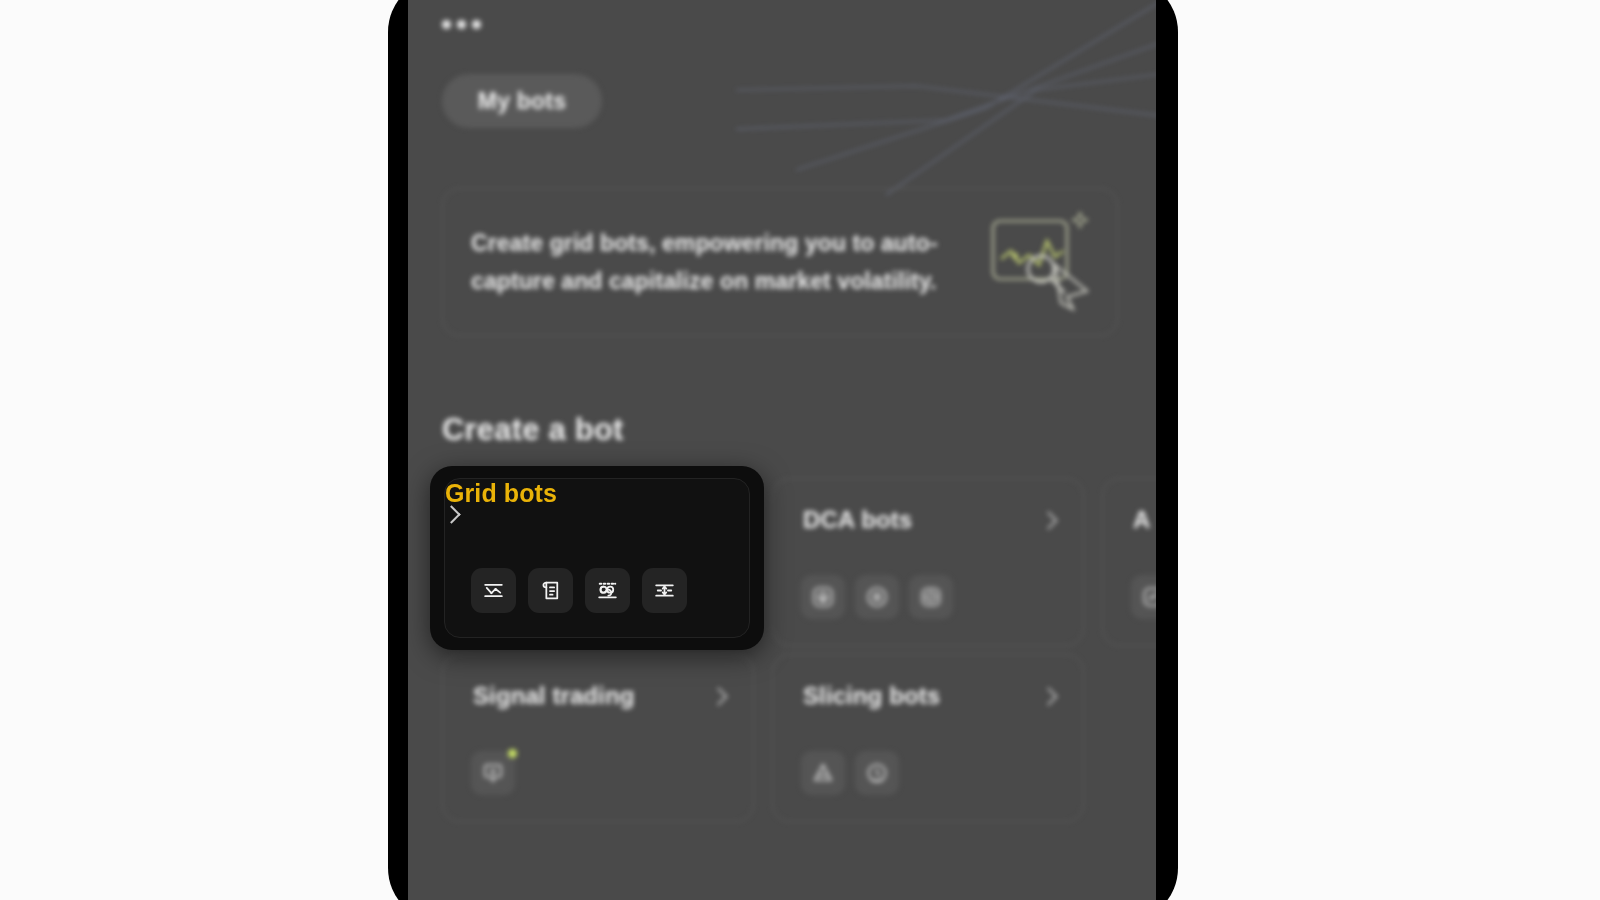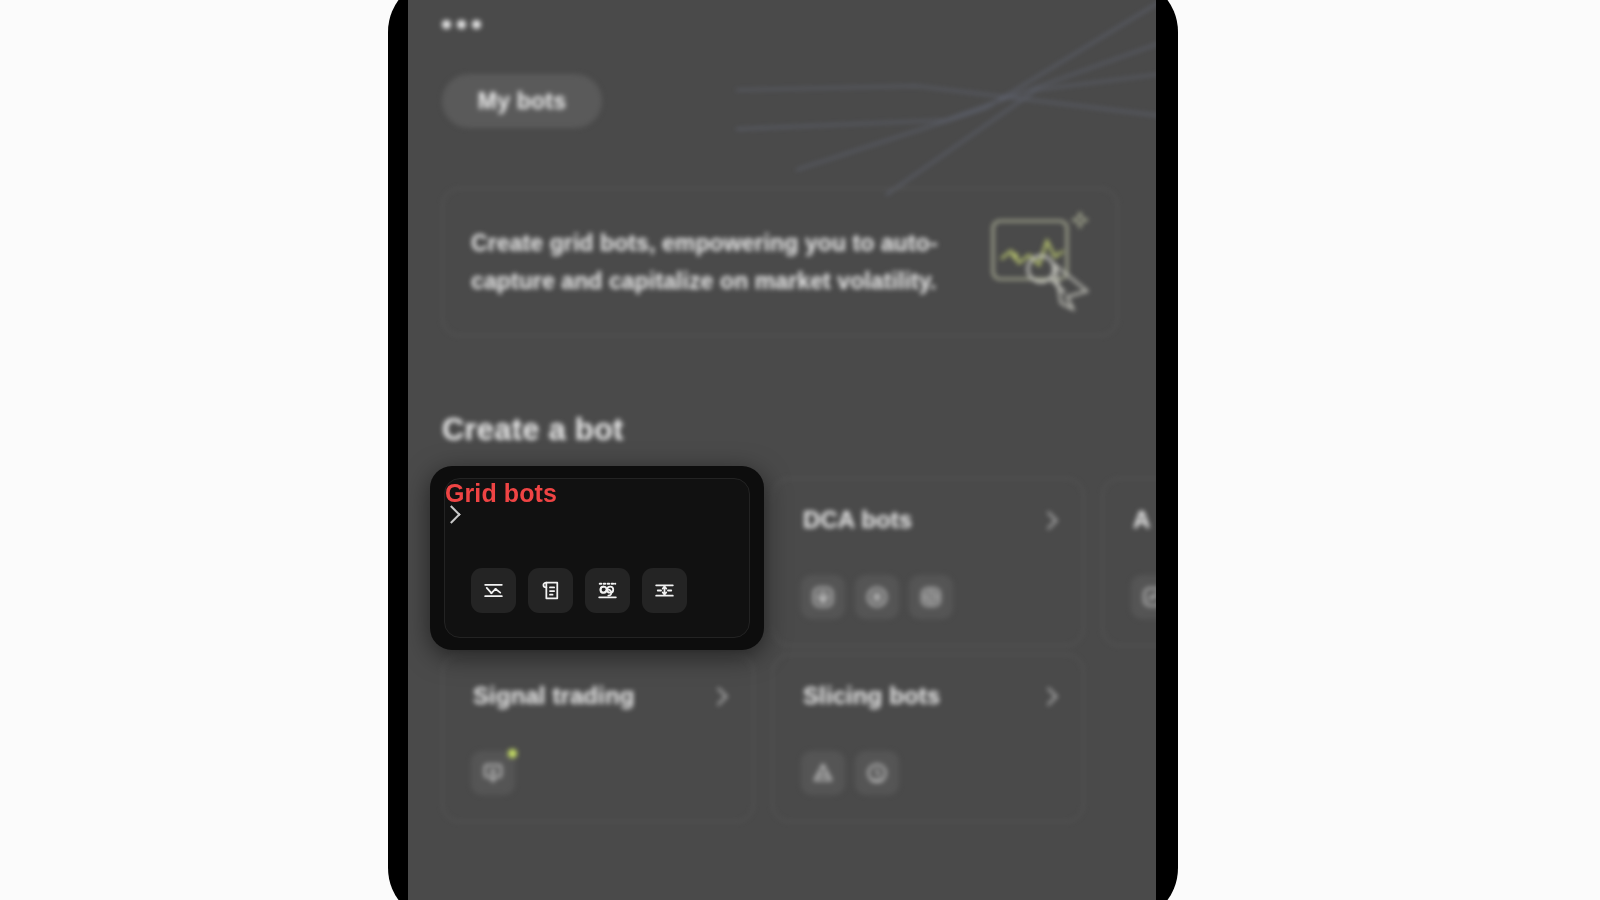--- a/index.html
+++ b/index.html
@@ -113,21 +113,21 @@
   }
   .spot-inner{
     position:absolute;left:14px;top:12px;
     width:306px;height:160px;
     border:1px solid #232323;
     border-radius:16px;
     background:#111111;
     box-sizing:border-box;
   }
   .spot-inner .c-head{left:28px;top:24px;right:22px;}
-  .spot-inner .c-title{font-size:25px;color:#ef4444;}
+  .spot-inner .c-title{font-size:25px;color:#eab308;}
   .spot-inner .chev{border-color:#c9c9c9;}
   .spot-inner .c-icons{left:26px;bottom:24px;gap:12px;}
   .spot-inner .ibx{background:#242424;width:45px;height:45px;}
 </style>
 </head>
 <body>
 
 <div class="stage">
 
   <div class="bezel"></div>

